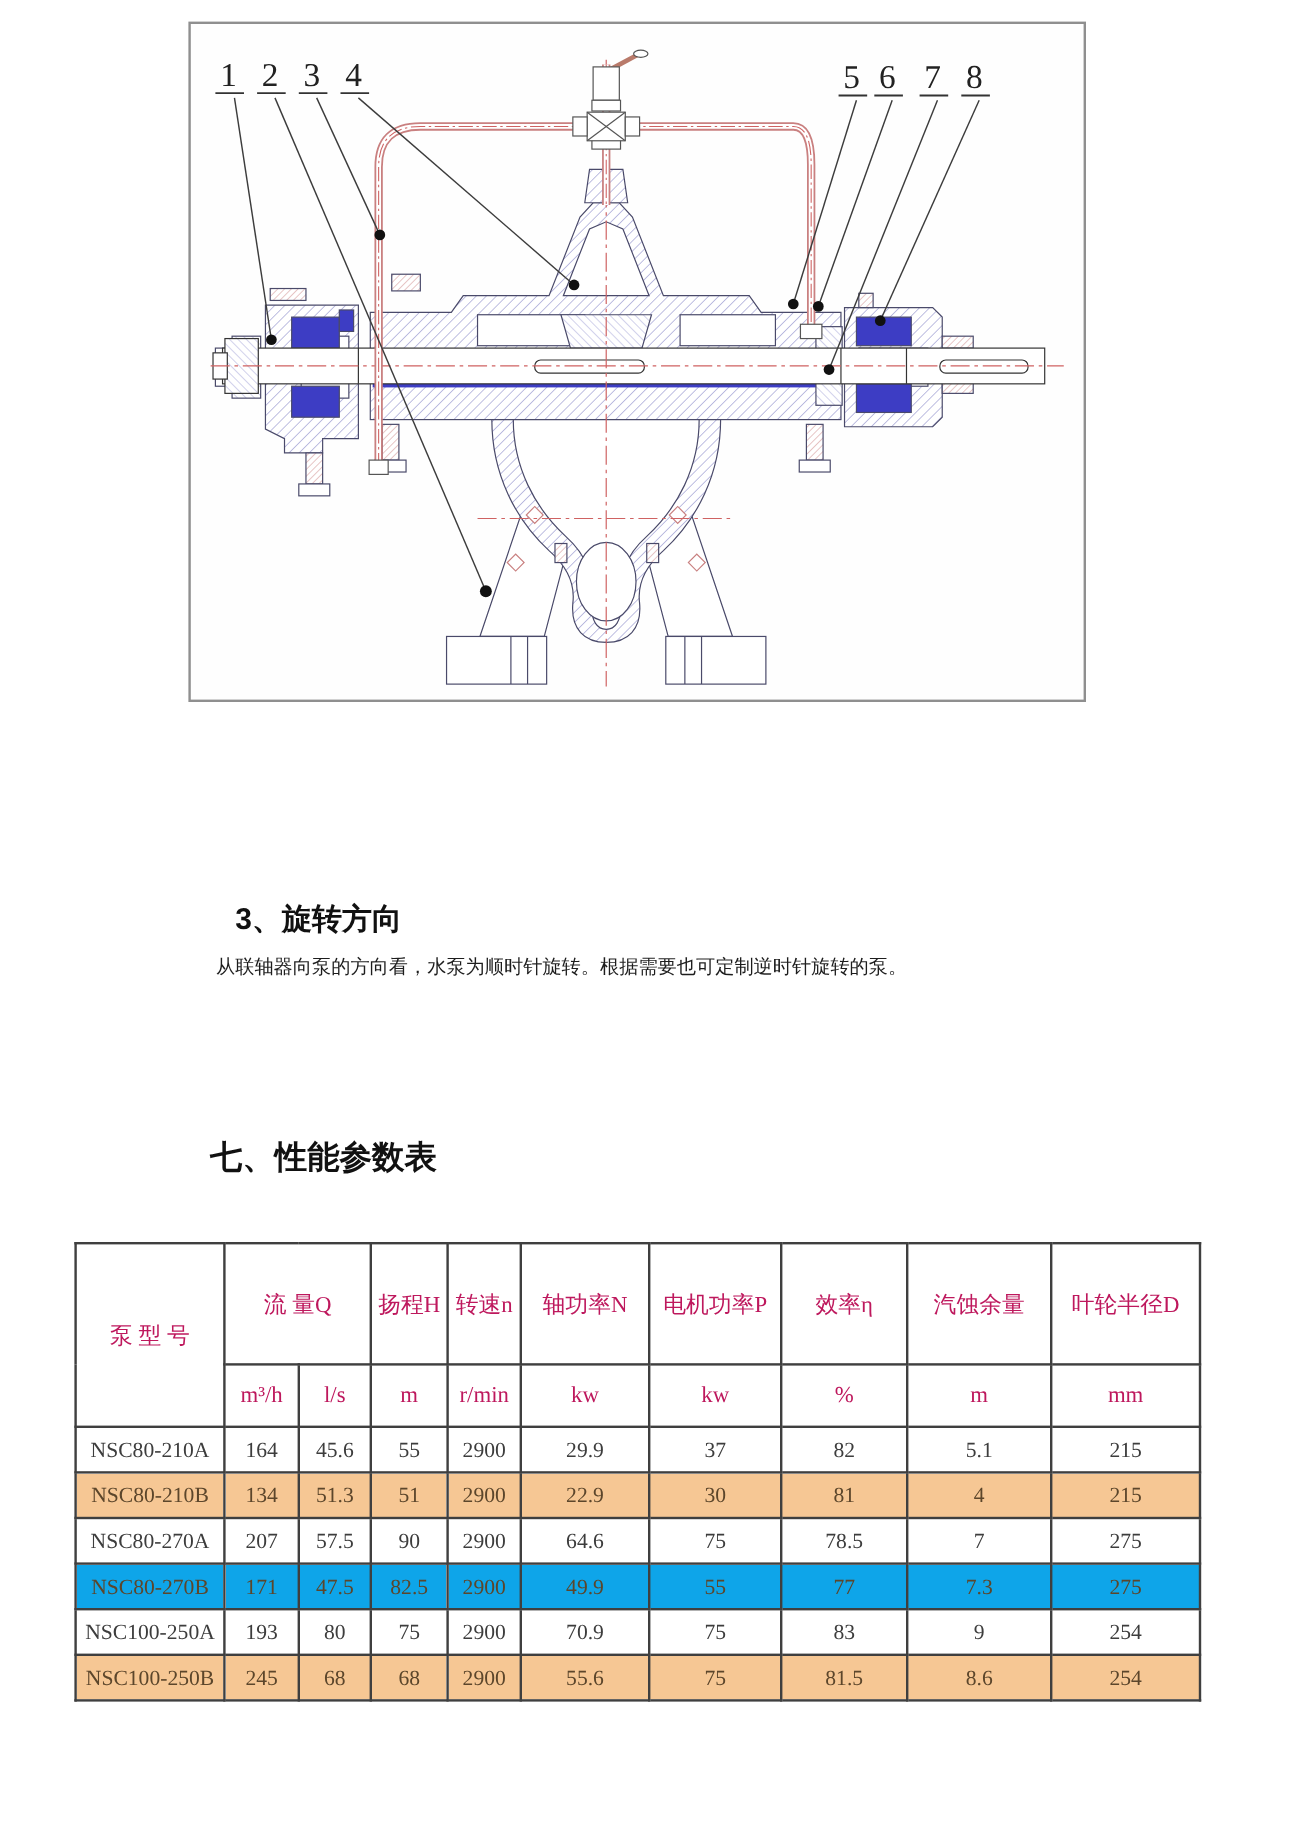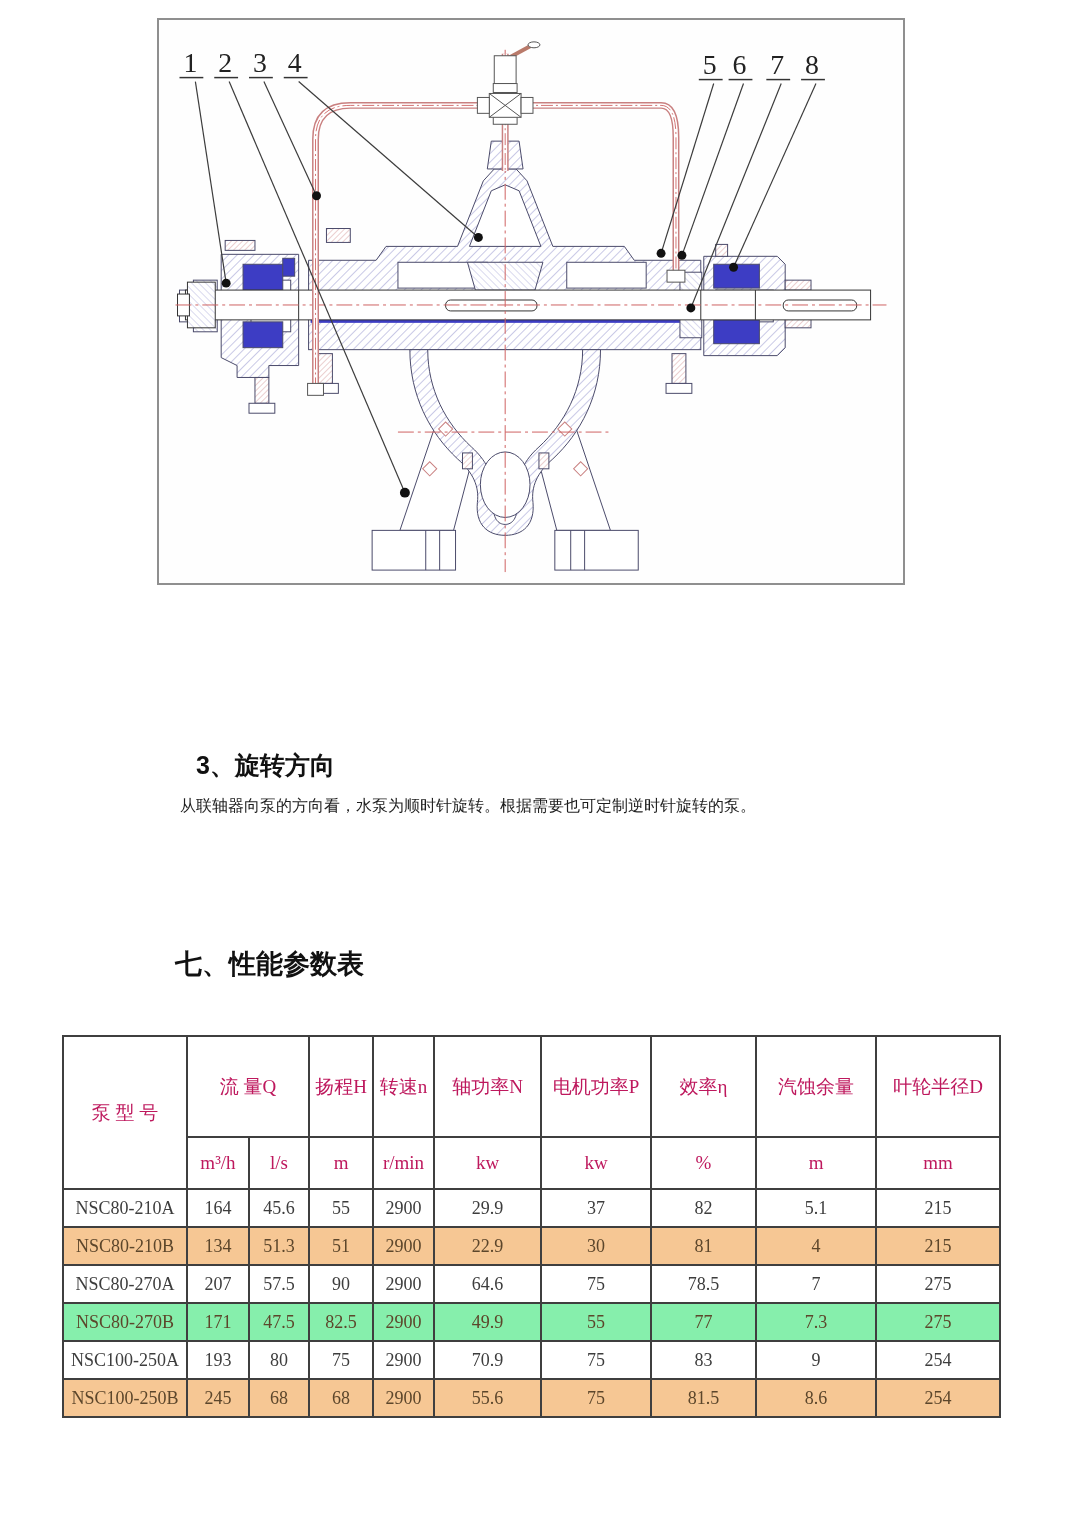--- a/index.html
+++ b/index.html
@@ -270,21 +270,21 @@
           <td>207</td>
           <td>57.5</td>
           <td>90</td>
           <td>2900</td>
           <td>64.6</td>
           <td>75</td>
           <td>78.5</td>
           <td>7</td>
           <td>275</td>
         </tr>
-        <tr style="background: #86efac; color: rgb(92, 70, 43);">
+        <tr style="background: #0ea5e9; color: rgb(92, 70, 43);">
           <td>NSC80-270B</td>
           <td>171</td>
           <td>47.5</td>
           <td>82.5</td>
           <td>2900</td>
           <td>49.9</td>
           <td>55</td>
           <td>77</td>
           <td>7.3</td>
           <td>275</td>

